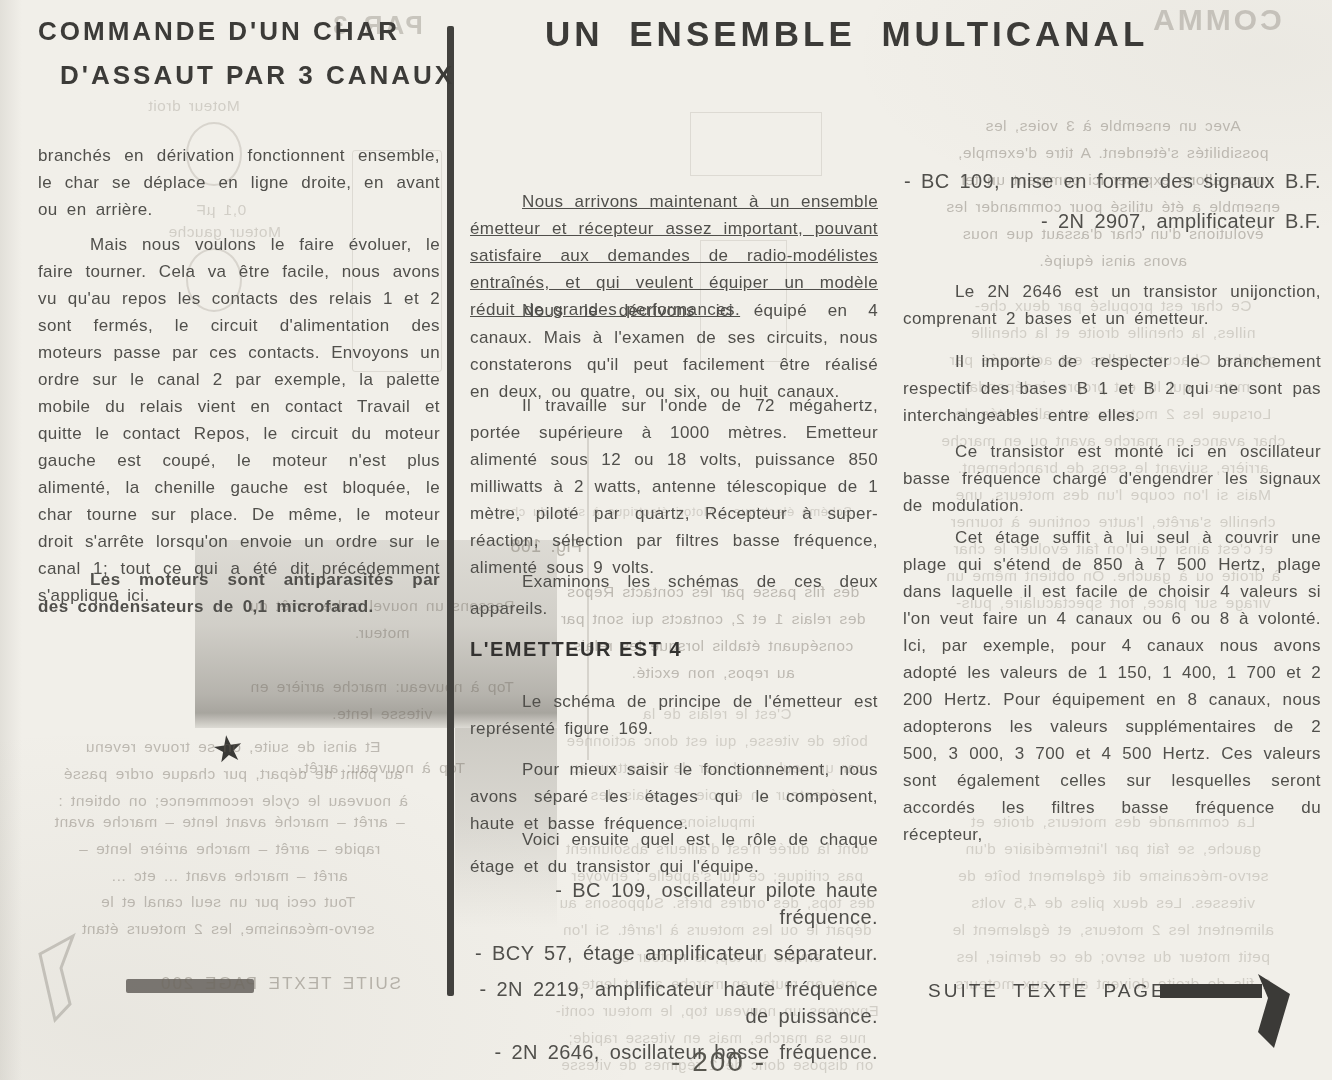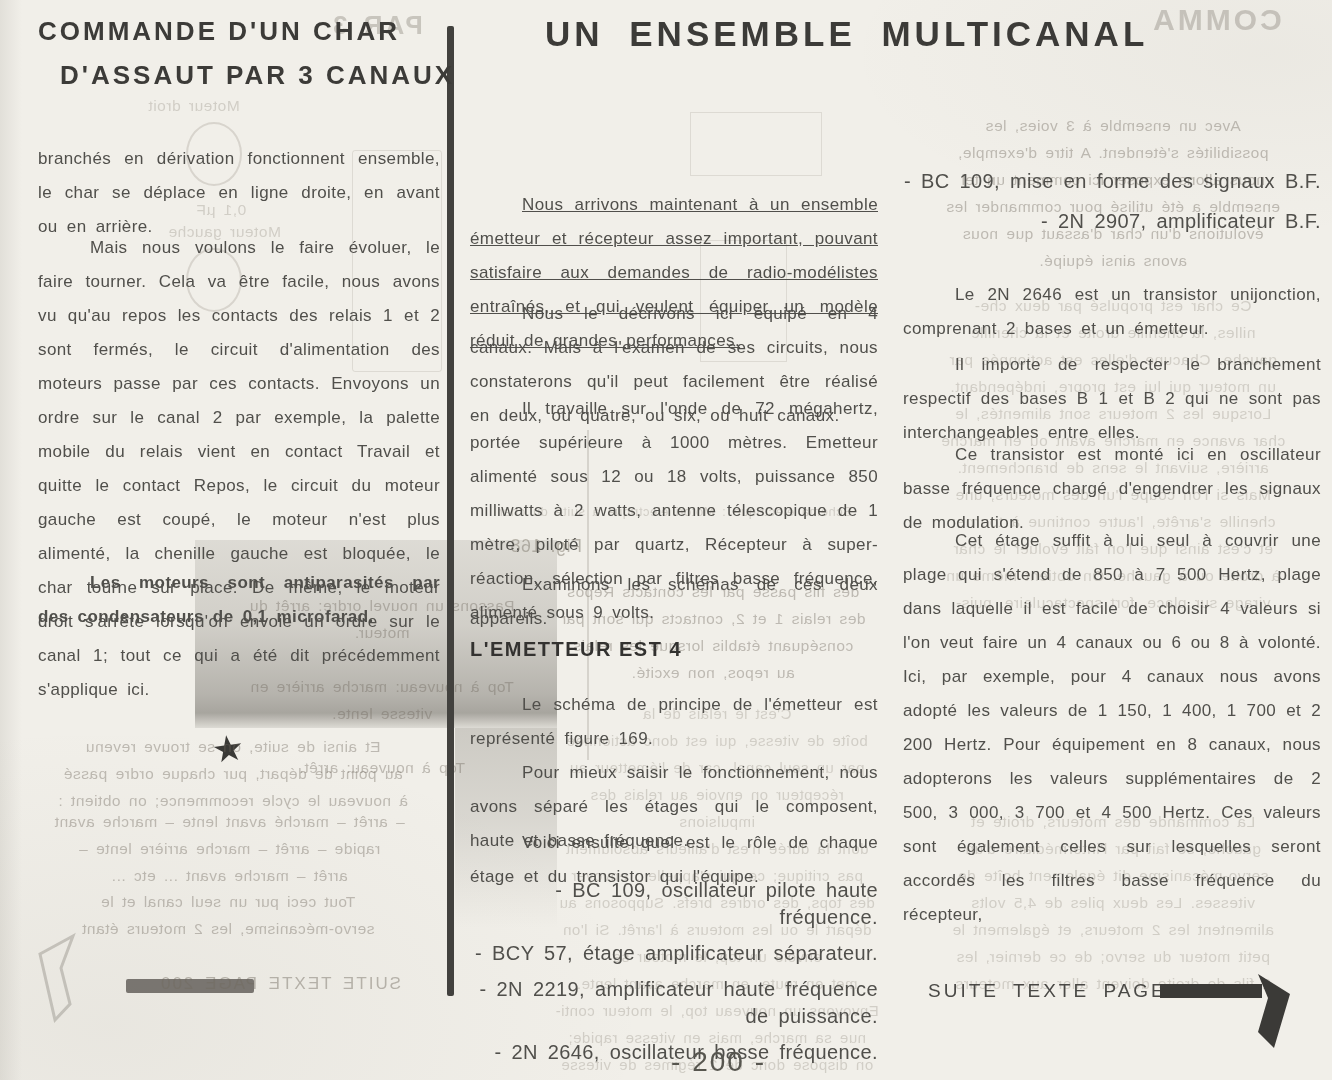--- a/index.html
+++ b/index.html
@@ -22,21 +22,21 @@
   .abs{position:absolute;}
   .h-small{
     font-weight:bold;font-size:26px;letter-spacing:3px;
     color:#3c3b38;white-space:nowrap;
   }
   .h-big{
     font-weight:bold;font-size:35px;letter-spacing:4px;word-spacing:12px;
     color:#3c3b38;white-space:nowrap;
   }
   .body-text{
-    font-size:17px;line-height:34px;text-align:justify;
+    font-size:17px;line-height:27px;text-align:justify;
     word-spacing:4px;letter-spacing:0.4px;color:#504f4b;
   }
   .indent{text-indent:52px;}
   .subhead{
     font-weight:bold;font-size:20px;letter-spacing:1.5px;
     color:#333230;white-space:nowrap;
   }
   .comp-item{
     font-size:20px;line-height:27px;word-spacing:4px;letter-spacing:0.4px;
     color:#504f4b;margin-bottom:9px;text-align:right;

